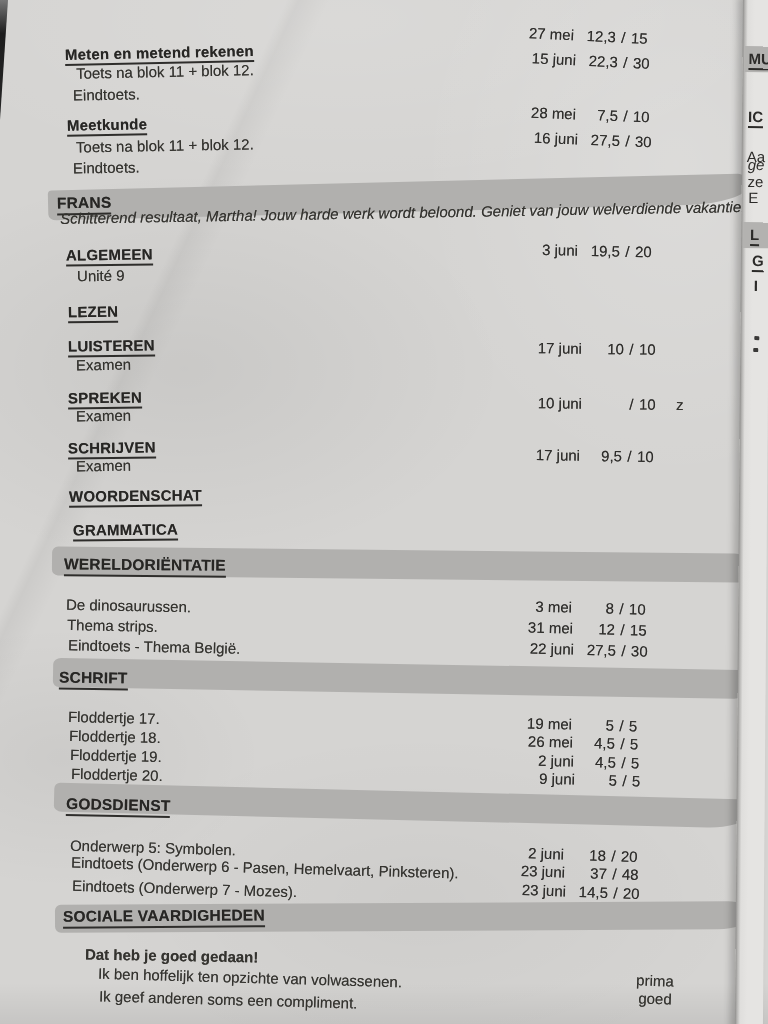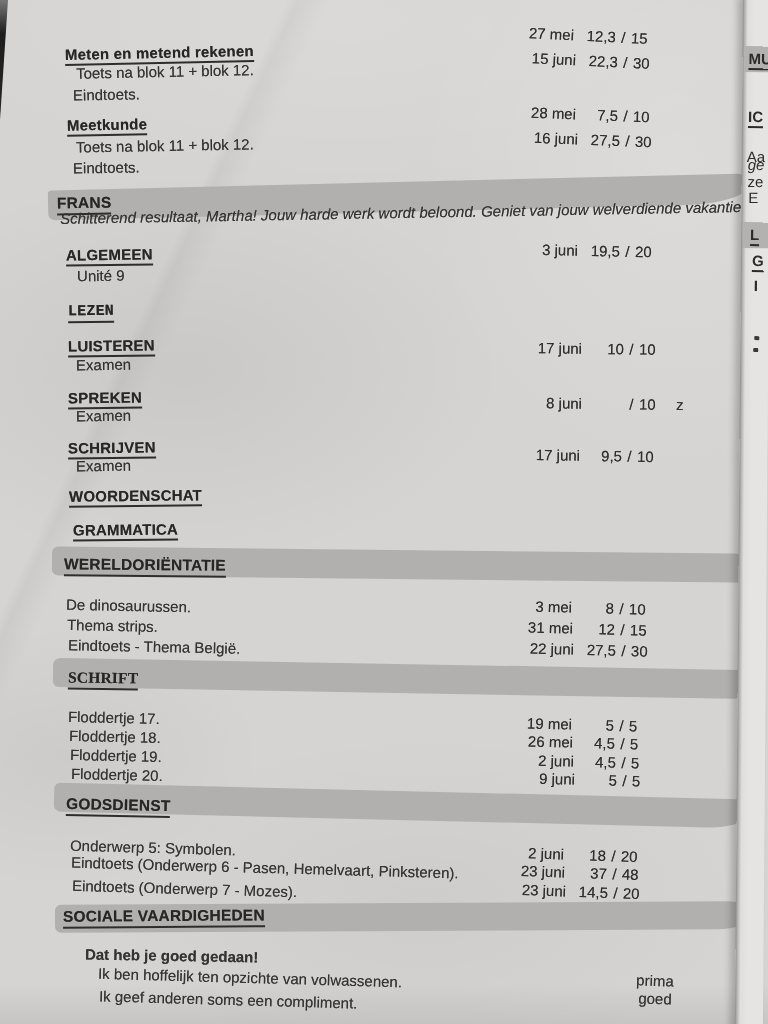--- a/index.html
+++ b/index.html
@@ -73,32 +73,32 @@
   <div class="band" style="left:48px;top:182px;width:700px;height:30px;transform:rotate(-1.4deg);border-radius:4px 10px 60px 8px / 4px 12px 18px 6px;"></div>
   <div class="abs h hb txtsoft" style="left:57px;top:194px;transform:rotate(-1deg);">FRANS</div>
   <div class="abs t i txtsoft" style="left:60px;top:204px;transform:rotate(-1deg);">Schitterend resultaat, Martha! Jouw harde werk wordt beloond. Geniet van jouw welverdiende vakantie!</div>
 
   <div class="abs h txtsoft" style="left:66px;top:246px;transform:rotate(-0.8deg);">ALGEMEEN</div>
   <div class="abs t txtsoft" style="left:77px;top:267px;transform:rotate(-0.8deg);">Unité 9</div>
   <div class="grade txtsoft" style="left:520px;top:242px;transform:rotate(1.2deg);">
     <span class="g-date">3 juni</span><span class="g-score">19,5</span><span class="g-slash">/</span><span class="g-max">20</span>
   </div>
 
-  <div class="abs h txtsoft" style="left:68px;top:303px;transform:rotate(-0.8deg);font-family:Liberation Mono, monospace;">LEZEN</div>
+  <div class="abs h txtsoft" style="left:68px;top:303px;transform:rotate(-0.8deg);">LEZEN</div>
 
   <div class="abs h txtsoft" style="left:68px;top:337px;transform:rotate(-0.8deg);">LUISTEREN</div>
   <div class="abs t txtsoft" style="left:76px;top:356px;transform:rotate(-0.8deg);">Examen</div>
   <div class="grade txtsoft" style="left:524px;top:340px;transform:rotate(0.8deg);">
     <span class="g-date">17 juni</span><span class="g-score">10</span><span class="g-slash">/</span><span class="g-max">10</span>
   </div>
 
   <div class="abs h txtsoft" style="left:68px;top:389px;transform:rotate(-0.8deg);">SPREKEN</div>
   <div class="abs t txtsoft" style="left:76px;top:407px;transform:rotate(-0.8deg);">Examen</div>
   <div class="grade txtsoft" style="left:524px;top:395px;transform:rotate(0.8deg);">
-    <span class="g-date">8 juni</span><span class="g-score"></span><span class="g-slash">/</span><span class="g-max">10</span>
+    <span class="g-date">10 juni</span><span class="g-score"></span><span class="g-slash">/</span><span class="g-max">10</span>
   </div>
   <div class="abs t txtsoft" style="left:676px;top:396px;transform:rotate(0.8deg);">z</div>
 
   <div class="abs h txtsoft" style="left:68px;top:439px;transform:rotate(-0.8deg);">SCHRIJVEN</div>
   <div class="abs t txtsoft" style="left:76px;top:457px;transform:rotate(-0.8deg);">Examen</div>
   <div class="grade txtsoft" style="left:522px;top:447px;transform:rotate(1deg);">
     <span class="g-date">17 juni</span><span class="g-score">9,5</span><span class="g-slash">/</span><span class="g-max">10</span>
   </div>
 
   <div class="abs h txtsoft" style="left:69px;top:487px;transform:rotate(-0.6deg);">WOORDENSCHAT</div>
@@ -113,21 +113,21 @@
     <span class="g-date">3 mei</span><span class="g-score">8</span><span class="g-slash">/</span><span class="g-max">10</span>
   </div>
   <div class="grade txtsoft" style="left:515px;top:620px;transform:rotate(1.5deg);">
     <span class="g-date">31 mei</span><span class="g-score">12</span><span class="g-slash">/</span><span class="g-max">15</span>
   </div>
   <div class="grade txtsoft" style="left:516px;top:641px;transform:rotate(1.5deg);">
     <span class="g-date">22 juni</span><span class="g-score">27,5</span><span class="g-slash">/</span><span class="g-max">30</span>
   </div>
 
   <div class="band" style="left:53px;top:664px;width:695px;height:29px;transform:rotate(1deg);border-radius:8px 10px 14px 6px / 6px 8px 10px 6px;"></div>
-  <div class="abs h hb txtsoft" style="left:68px;top:669px;transform:rotate(0.8deg);font-family:Liberation Serif, serif;">SCHRIFT</div>
+  <div class="abs h hb txtsoft" style="left:59px;top:669px;transform:rotate(0.8deg);">SCHRIFT</div>
   <div class="abs t txtsoft" style="left:68px;top:709px;transform:rotate(1.4deg);">Floddertje 17.</div>
   <div class="abs t txtsoft" style="left:69px;top:728px;transform:rotate(1.4deg);">Floddertje 18.</div>
   <div class="abs t txtsoft" style="left:70px;top:747px;transform:rotate(1.4deg);">Floddertje 19.</div>
   <div class="abs t txtsoft" style="left:71px;top:766px;transform:rotate(1.4deg);">Floddertje 20.</div>
   <div class="grade txtsoft" style="left:514px;top:716px;transform:rotate(1.5deg);">
     <span class="g-date">19 mei</span><span class="g-score">5</span><span class="g-slash">/</span><span class="g-max">5</span>
   </div>
   <div class="grade txtsoft" style="left:515px;top:734px;transform:rotate(1.5deg);">
     <span class="g-date">26 mei</span><span class="g-score">4,5</span><span class="g-slash">/</span><span class="g-max">5</span>
   </div>

